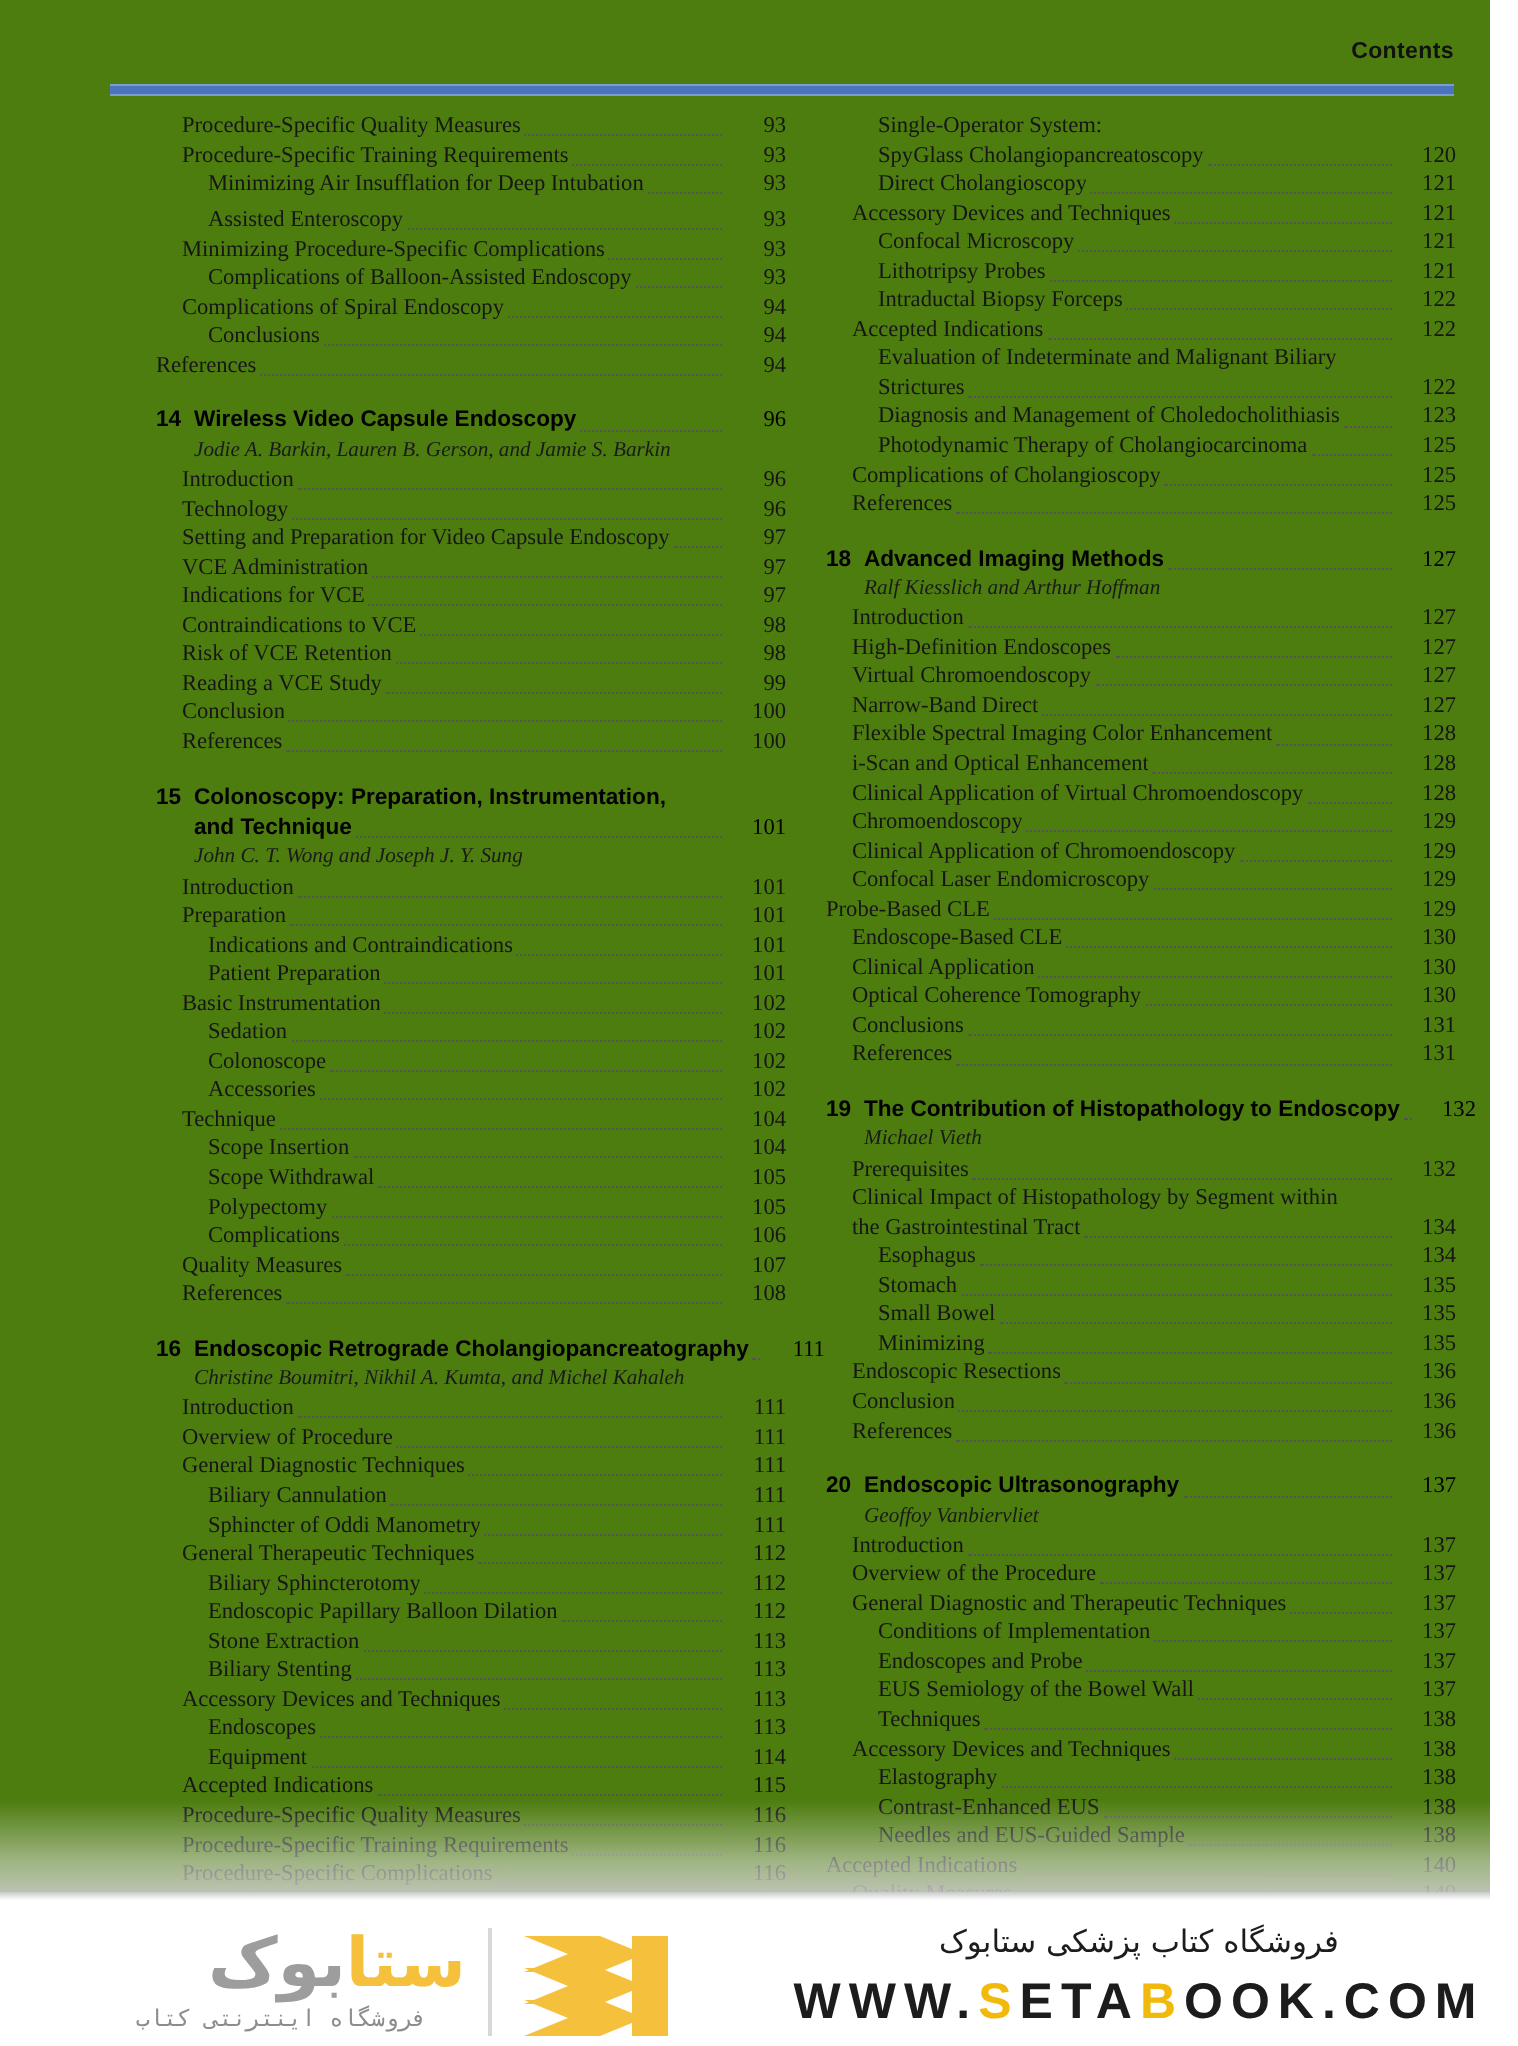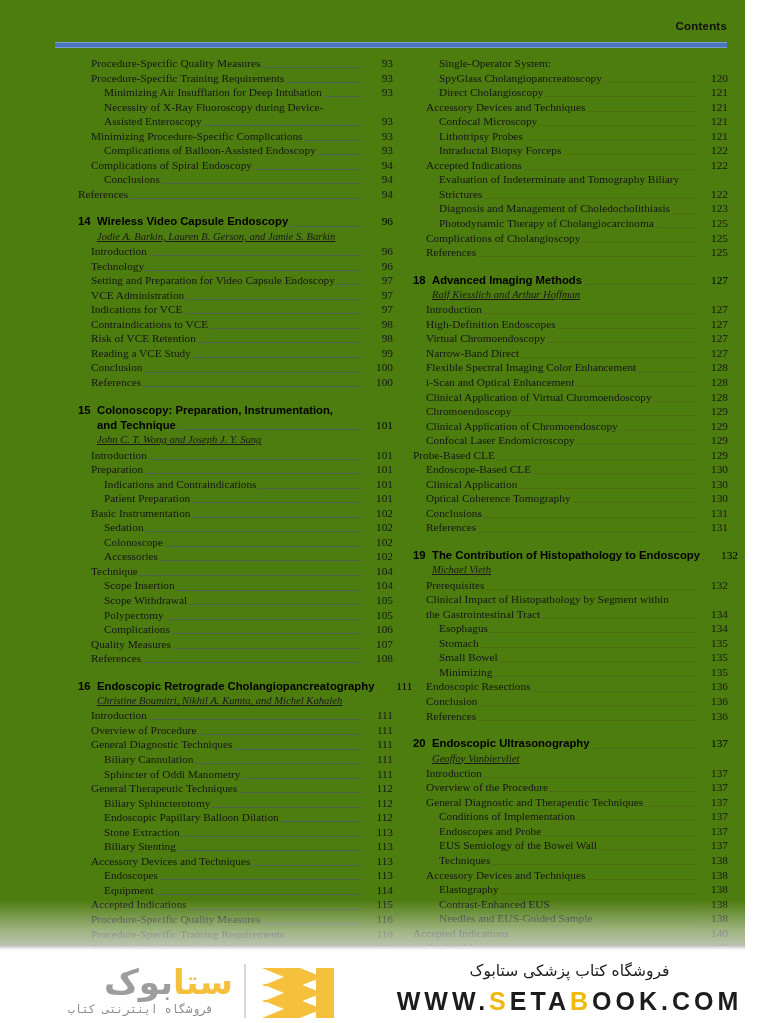--- a/index.html
+++ b/index.html
@@ -136,21 +136,20 @@
 
   
   .authors {
     font-family: "Liberation Serif", serif;
     font-style: italic;
     font-size: 10.6px;
     line-height: 14.2px;
     color: #1a1a1a;
     white-space: nowrap;
     margin-bottom: 0px;
-    text-decoration: underline;
   }
 
   
   .chapter-block { padding-left: 19px; }
 
   
   #scan-fade {
     position: absolute;
     left: 0;
     top: 900px;
@@ -281,21 +280,20 @@
         <span class="txt">Procedure-Specific Training Requirements</span>
         <span class="dots"></span>
         <span class="pg">93</span>
       </div>
       <div class="entry lvl2">
         <span class="txt">Minimizing Air Insufflation for Deep Intubation</span>
         <span class="dots"></span>
         <span class="pg">93</span>
       </div>
       <div class="entry lvl2 nodots nopage">
-        <span class="txt">Necessity of X-Ray Fluoroscopy during Device-</span>
         <span class="dots"></span>
         <span class="pg"></span>
       </div>
       <div class="entry lvl2">
         <span class="txt">Assisted Enteroscopy</span>
         <span class="dots"></span>
         <span class="pg">93</span>
       </div>
       <div class="entry lvl1">
         <span class="txt">Minimizing Procedure-Specific Complications</span>
@@ -620,21 +618,21 @@
         <span class="txt">Intraductal Biopsy Forceps</span>
         <span class="dots"></span>
         <span class="pg">122</span>
       </div>
       <div class="entry lvl1">
         <span class="txt">Accepted Indications</span>
         <span class="dots"></span>
         <span class="pg">122</span>
       </div>
       <div class="entry lvl2 nodots nopage">
-        <span class="txt">Evaluation of Indeterminate and Tomography Biliary</span>
+        <span class="txt">Evaluation of Indeterminate and Malignant Biliary</span>
         <span class="dots"></span>
         <span class="pg"></span>
       </div>
       <div class="entry lvl2">
         <span class="txt">Strictures</span>
         <span class="dots"></span>
         <span class="pg">122</span>
       </div>
       <div class="entry lvl2">
         <span class="txt">Diagnosis and Management of Choledocholithiasis</span>

